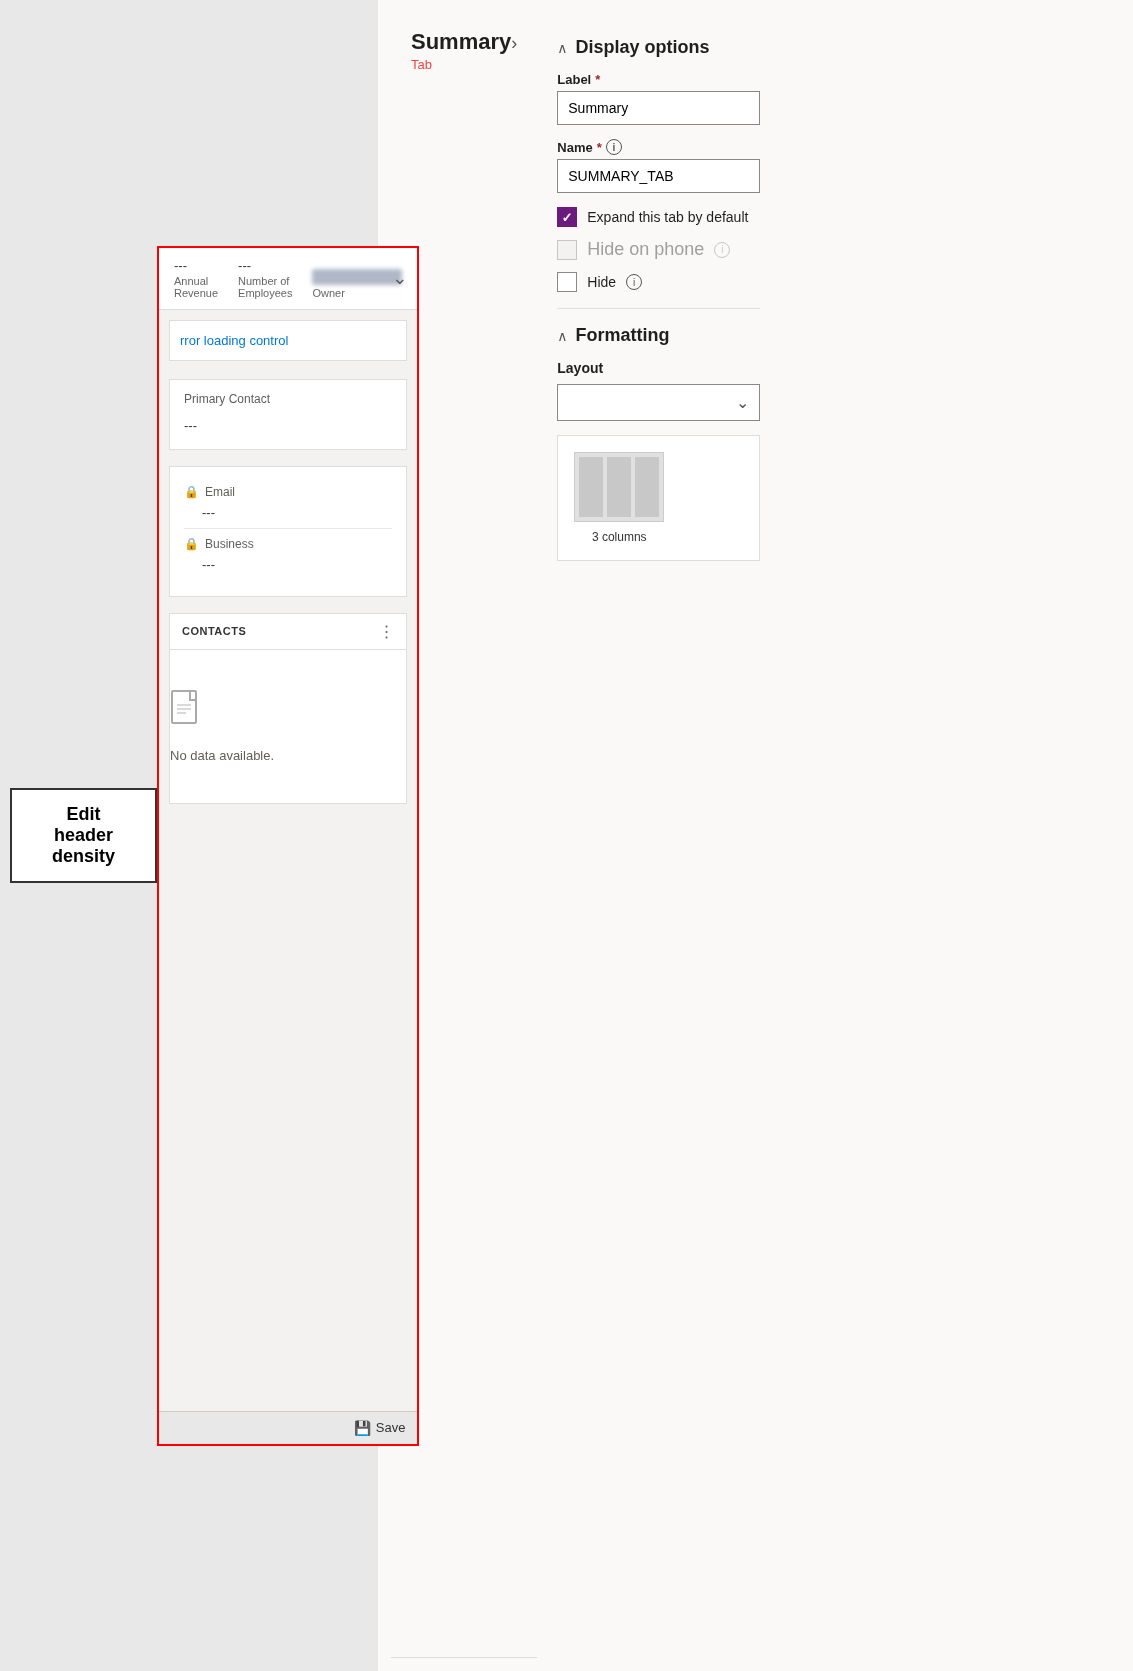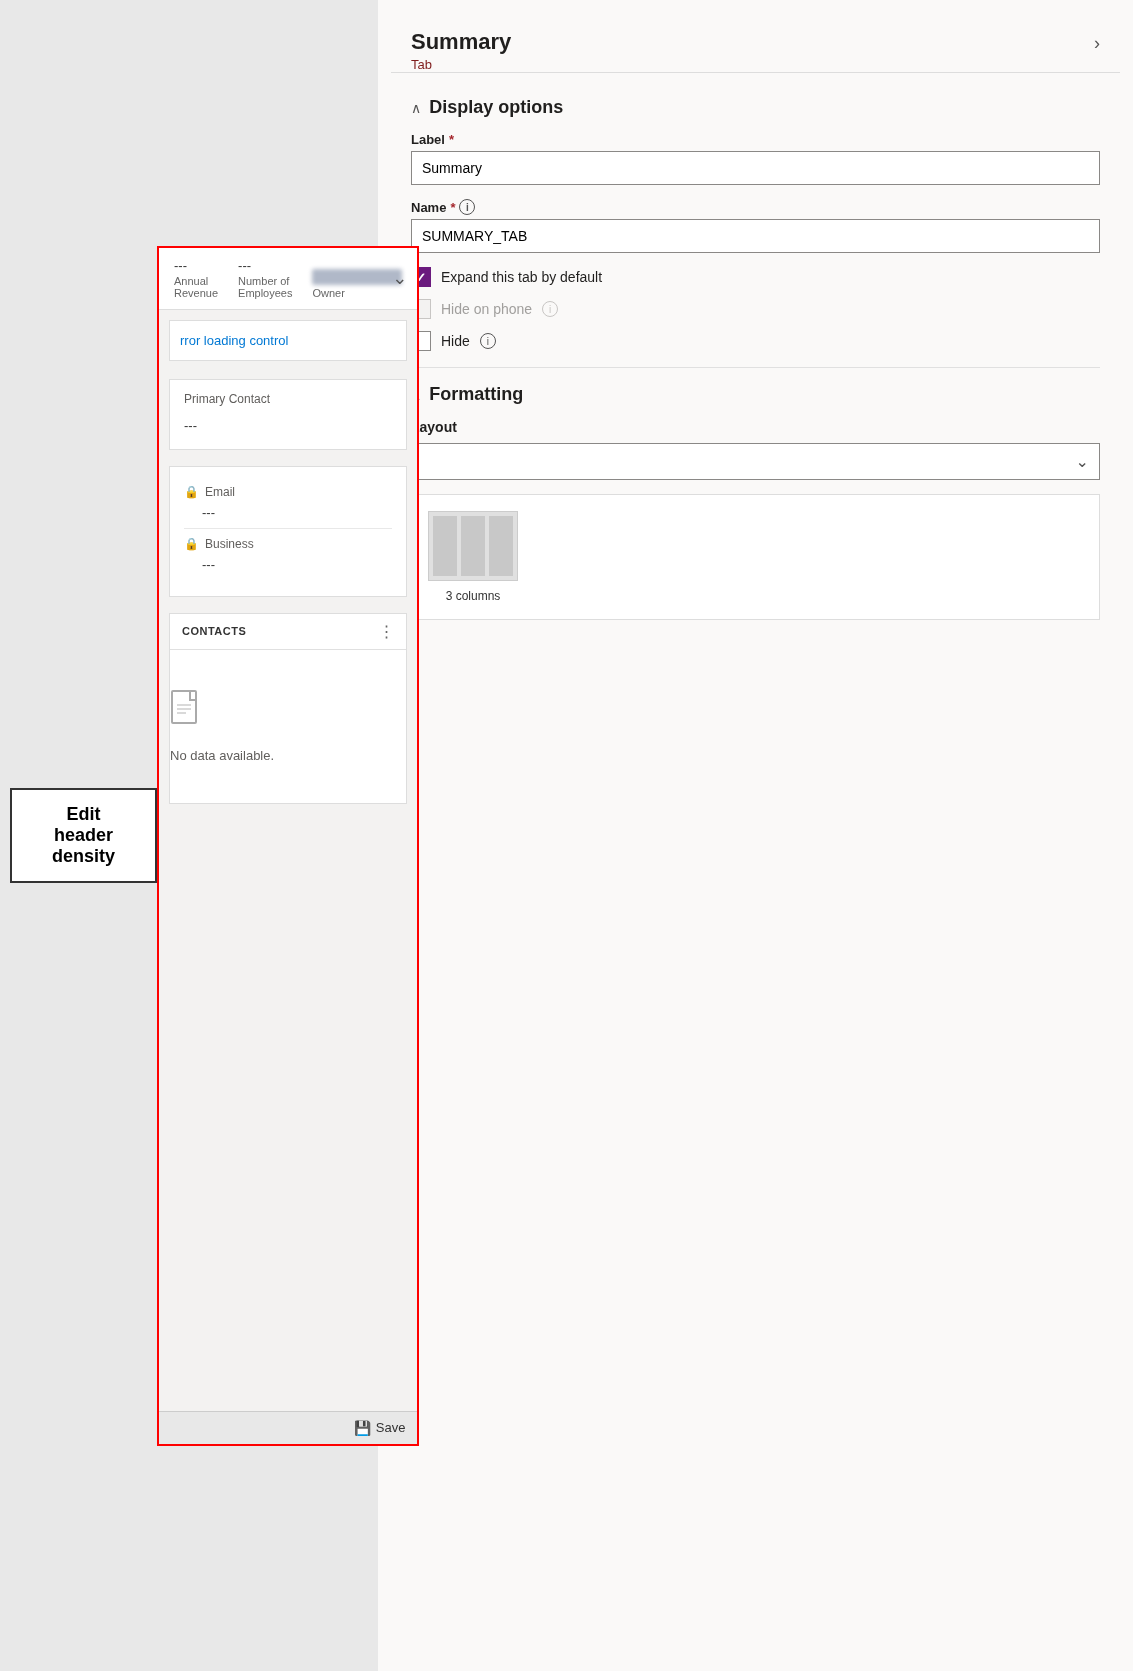--- a/index.html
+++ b/index.html
@@ -255,21 +255,21 @@
     .save-icon {
       font-size: 14px;
     }
 
     
     .right-panel {
       flex: 1;
       background: #faf9f8;
       padding: 13px;
       display: flex;
-      flex-direction: column;
+      flex-direction: row;
     }
 
     .right-header {
       padding: 16px 20px 0 20px;
       border-bottom: 1px solid #ddd;
       background: #faf9f8;
     }
 
     .right-title-row {
       display: flex;
@@ -279,21 +279,21 @@
     }
 
     .right-title {
       font-size: 22px;
       font-weight: 600;
       color: #201f1e;
     }
 
     .right-subtitle {
       font-size: 13px;
-      color: #7f1d1d;
+      color: #ef4444;
       margin-top: 2px;
     }
 
     .right-chevron {
       font-size: 18px;
       color: #555;
       cursor: pointer;
       margin-top: 4px;
     }
 
@@ -437,21 +437,21 @@
       justify-content: center;
       flex-shrink: 0;
     }
 
     .checkbox-label {
       font-size: 14px;
       color: #201f1e;
     }
 
     .checkbox-label-disabled {
-      font-size: 14px;
+      font-size: 18px;
       color: #a19f9d;
     }
 
     
     .divider {
       border: none;
       border-top: 1px solid #e0e0e0;
       margin: 16px 0;
     }
 

